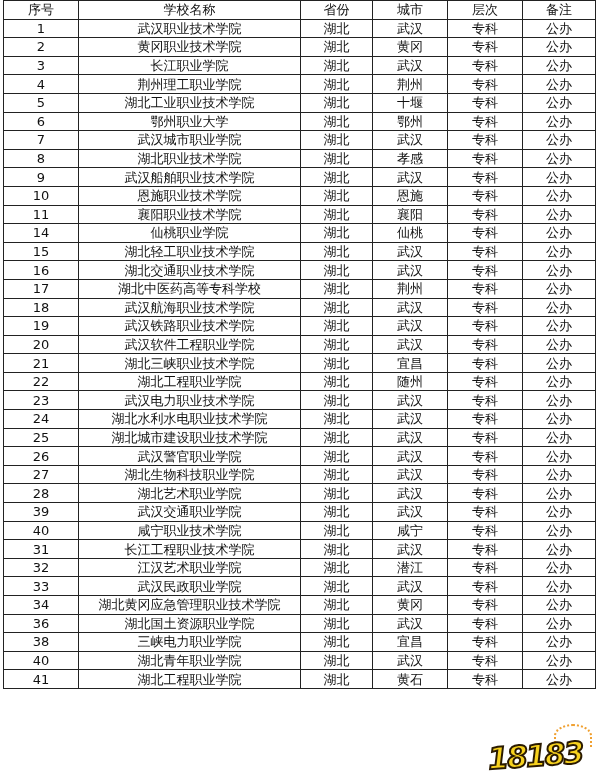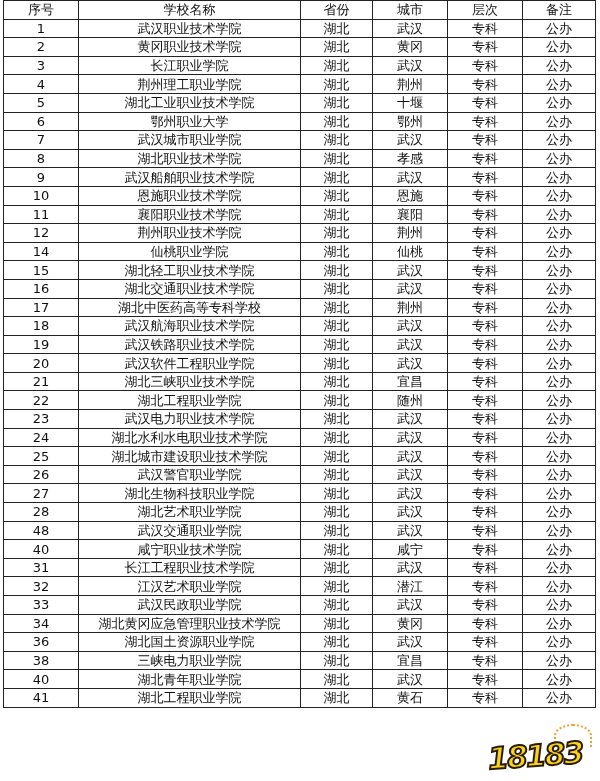--- a/index.html
+++ b/index.html
@@ -154,28 +154,20 @@
       </tr>
       <tr>
         <td>11</td>
         <td>襄阳职业技术学院</td>
         <td>湖北</td>
         <td>襄阳</td>
         <td>专科</td>
         <td>公办</td>
       </tr>
       <tr>
-        <td>12</td>
-        <td>荆州职业技术学院</td>
-        <td>湖北</td>
-        <td>荆州</td>
-        <td>专科</td>
-        <td>公办</td>
-      </tr>
-      <tr>
         <td>14</td>
         <td>仙桃职业学院</td>
         <td>湖北</td>
         <td>仙桃</td>
         <td>专科</td>
         <td>公办</td>
       </tr>
       <tr>
         <td>15</td>
         <td>湖北轻工职业技术学院</td>
@@ -282,21 +274,21 @@
       </tr>
       <tr>
         <td>28</td>
         <td>湖北艺术职业学院</td>
         <td>湖北</td>
         <td>武汉</td>
         <td>专科</td>
         <td>公办</td>
       </tr>
       <tr>
-        <td>48</td>
+        <td>39</td>
         <td>武汉交通职业学院</td>
         <td>湖北</td>
         <td>武汉</td>
         <td>专科</td>
         <td>公办</td>
       </tr>
       <tr>
         <td>40</td>
         <td>咸宁职业技术学院</td>
         <td>湖北</td>

